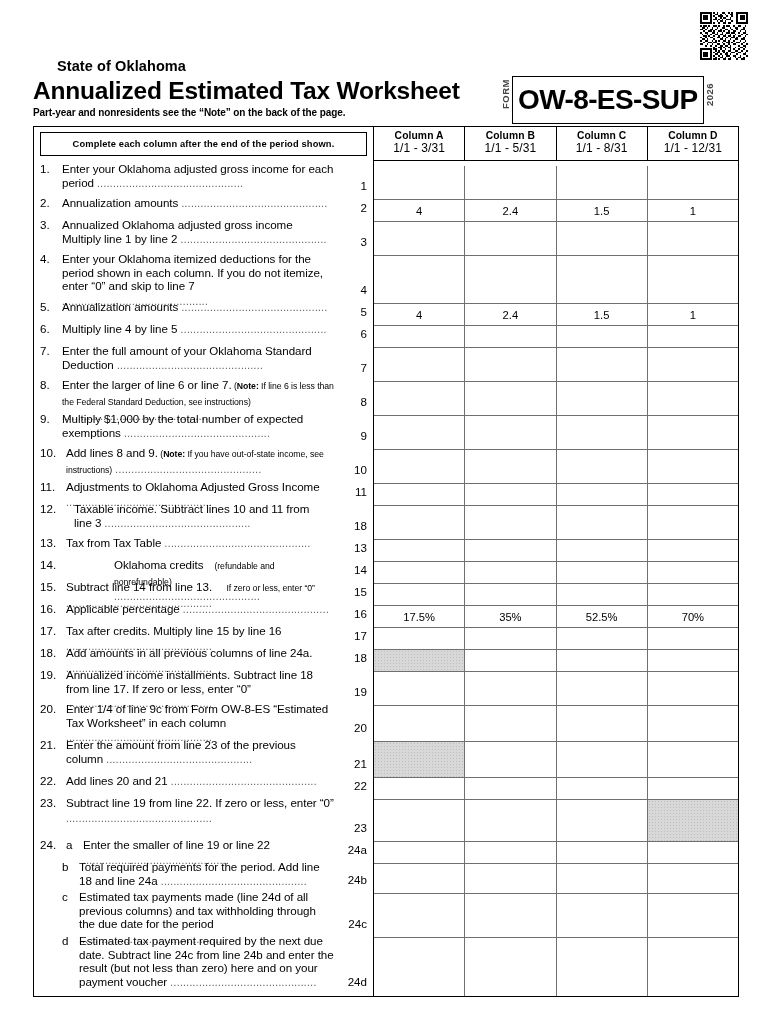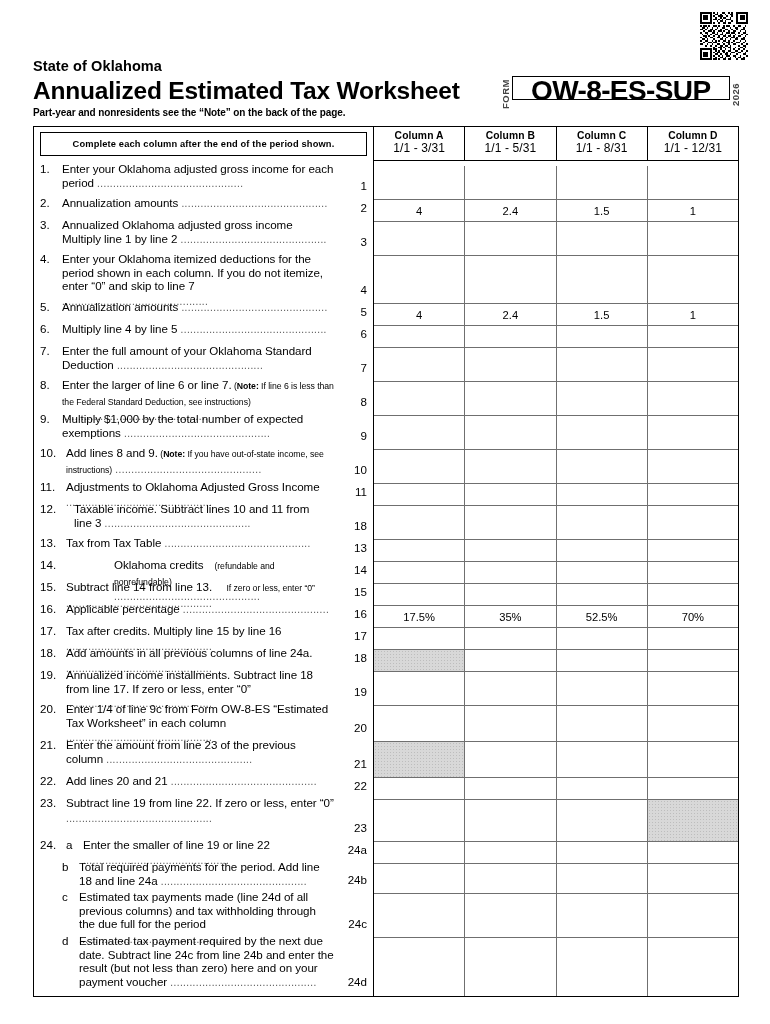--- a/index.html
+++ b/index.html
@@ -40,20 +40,21 @@
   #title-block {
     position: absolute;
     left: 33px;
     top: 58px;
   }
   .state-line {
     font-size: 14.5px;
     font-weight: bold;
     letter-spacing: 0.1px;
     line-height: 17px;
+    margin-left: 24px;
   }
   .main-title {
     font-size: 24.5px;
     font-weight: bold;
     letter-spacing: -0.2px;
     line-height: 29px;
     margin-top: 1px;
     white-space: nowrap;
   }
   .sub-note {
@@ -81,24 +82,24 @@
     letter-spacing: 0.5px;
     line-height: 10px;
     display: flex;
     align-items: center;
     justify-content: center;
     color: #444;
     padding: 0 1px;
   }
   #form-number-box {
     border: 1.6px solid #000;
-    padding: 0 18px;
+    padding: 0 5px;
     display: flex;
-    align-items: flex-start;
-    height: 24px;
+    align-items: center;
+    height: 48px;
     box-sizing: border-box;
   }
   #form-number {
     font-size: 28px;
     font-weight: bold;
     letter-spacing: -0.6px;
     line-height: 28px;
     white-space: nowrap;
   }
 
@@ -619,21 +620,21 @@
             </div>
             <div class="line-row" style="height: 30px;">
               <div class="ln-num"></div>
               <div class="ln-sub">b</div>
               <div class="ln-text"><span>Total required payments for the period. Add line 18 and line 24a</span><span class="dots"> ..............................................</span></div>
               <div class="ln-ref">24b</div>
             </div>
             <div class="line-row" style="height: 44px;">
               <div class="ln-num"></div>
               <div class="ln-sub">c</div>
-              <div class="ln-text"><span>Estimated tax payments made (line 24d of all previous columns) and tax withholding through the due full for the period</span><span class="dots"> ..............................................</span></div>
+              <div class="ln-text"><span>Estimated tax payments made (line 24d of all previous columns) and tax withholding through the due date for the period</span><span class="dots"> ..............................................</span></div>
               <div class="ln-ref">24c</div>
             </div>
             <div class="line-row" style="height: 58px;">
               <div class="ln-num"></div>
               <div class="ln-sub">d</div>
               <div class="ln-text"><span>Estimated tax payment required by the next due date. Subtract line 24c from line 24b and enter the result (but not less than zero) here and on your payment voucher</span><span class="dots"> ..............................................</span></div>
               <div class="ln-ref">24d</div>
             </div>
           </div>
       </div>

